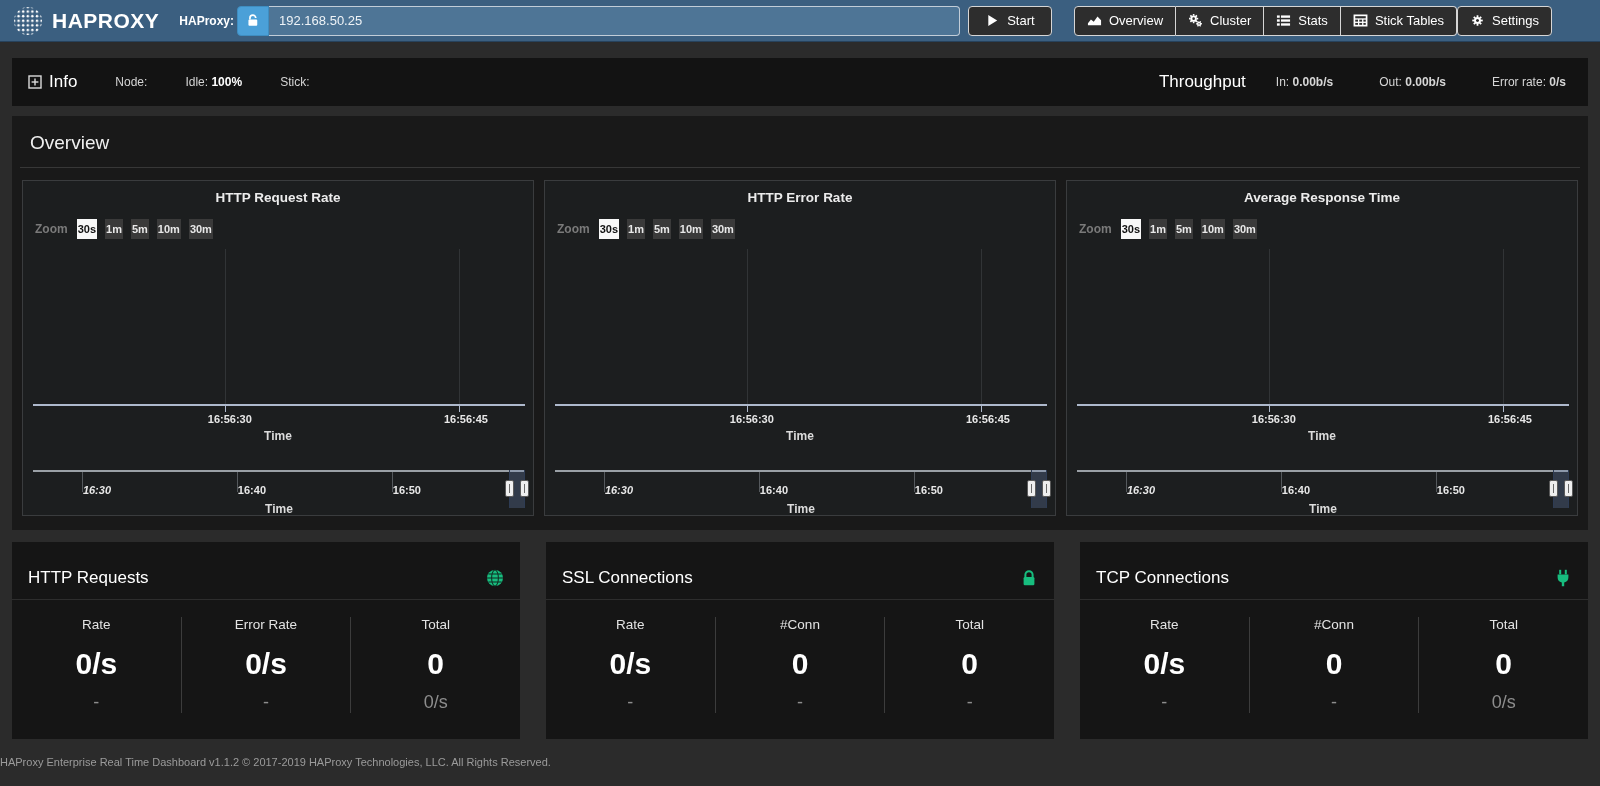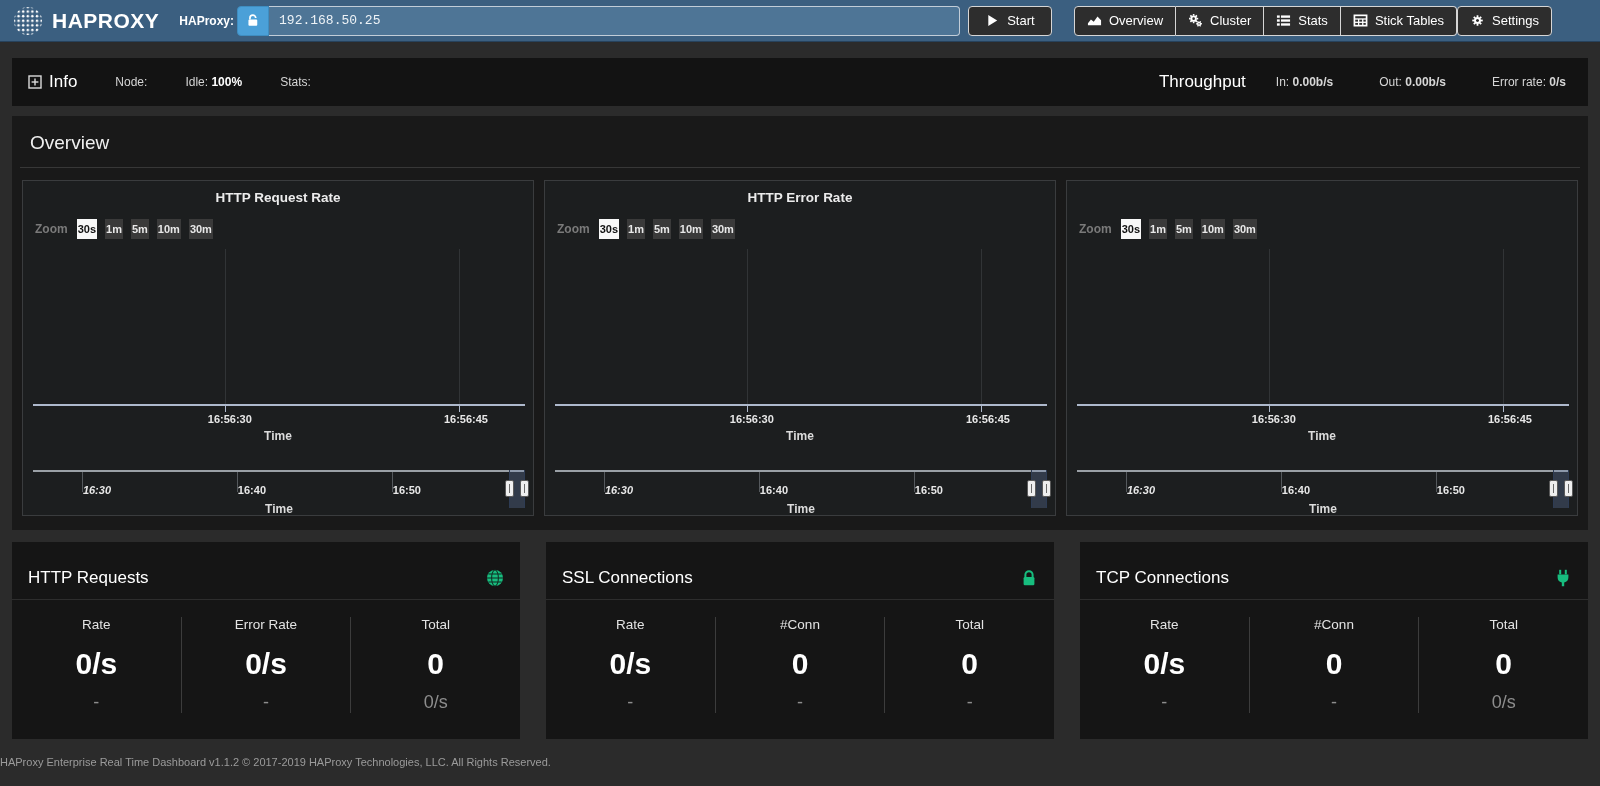--- a/index.html
+++ b/index.html
@@ -19,21 +19,21 @@
   .brand-text { font-size:21px; font-weight:bold; color:#fff; letter-spacing:.5px; }
   .addr-label { font-size:12px; font-weight:bold; color:#fff; margin-right:3px; white-space:nowrap; }
   .input-group { display:flex; flex:1; height:30px; }
   .lock-btn {
     width:32px; background:#4ba0d8; border:1px solid #3f8dc0;
     border-radius:4px 0 0 4px; display:flex; align-items:center; justify-content:center; cursor:pointer;
   }
   .addr-input {
     flex:1; background:#4e7596; border:1px solid #c2cdd8; border-left:none;
     border-radius:0 4px 4px 0; color:#eef3f7; font-size:13px; padding:0 10px;
-    font-family:Liberation Mono, monospace; outline:none;
+    font-family:Liberation Sans, sans-serif; outline:none;
   }
   .btn-dark {
     height:30px; background:#2d2d2d; border:1px solid #d6d6d6; color:#fff;
     font-size:13px; border-radius:4px; display:inline-flex; align-items:center;
     gap:7px; padding:0 12px; cursor:pointer; font-family:"Liberation Sans", sans-serif; white-space:nowrap;
   }
   .start-btn { margin-left:8px; min-width:84px; justify-content:center; }
   .btn-group { margin-left:22px; display:flex; }
   .btn-group .btn-dark { border-radius:0; border-left-width:0; }
   .btn-group .btn-dark:first-child { border-radius:4px 0 0 4px; border-left-width:1px; }
@@ -246,21 +246,21 @@
   <span class="info-title">
     <svg width="14" height="14" viewBox="0 0 14 14">
       <rect x="1" y="1" width="12" height="12" fill="none" stroke="#dcdcdc" stroke-width="1.4"></rect>
       <line x1="7" y1="3.6" x2="7" y2="10.4" stroke="#dcdcdc" stroke-width="1.4"></line>
       <line x1="3.6" y1="7" x2="10.4" y2="7" stroke="#dcdcdc" stroke-width="1.4"></line>
     </svg>
     <span class="t">Info</span>
   </span>
   <span class="kv"><span>Node:</span> <b></b></span>
   <span class="kv"><span>Idle:</span> <b>100%</b></span>
-  <span class="kv"><span>Stats:</span> <b></b></span>
+  <span class="kv"><span>Stick:</span> <b></b></span>
   <span class="tp-title">Throughput</span>
   <span class="tp-item"><span>In:</span> <b>0.00b/s</b></span>
   <span class="tp-item"><span>Out:</span> <b>0.00b/s</b></span>
   <span class="tp-item"><span>Error rate:</span> <b>0/s</b></span>
 </section>
 
 <section class="overview">
   <h2 class="overview-title">Overview</h2>
   <div class="charts">
 
@@ -326,20 +326,21 @@
         <span class="nlab nl3">16:50</span>
         <div class="axis-title-nav">Time</div>
         <div class="nav-window">
           <span class="handle hl"></span>
           <span class="handle hr"></span>
         </div>
       </div>
     </div>
 
     <div class="chart-panel">
+      <div class="chart-title">Average Response Time</div>
       <div class="zoom-row">
         <span class="zoom-label">Zoom</span>
         <button class="zoom-btn selected">30s</button>
         <button class="zoom-btn">1m</button>
         <button class="zoom-btn">5m</button>
         <button class="zoom-btn">10m</button>
         <button class="zoom-btn">30m</button>
       </div>
       <div class="plot">
         <i class="grid g1"></i>

